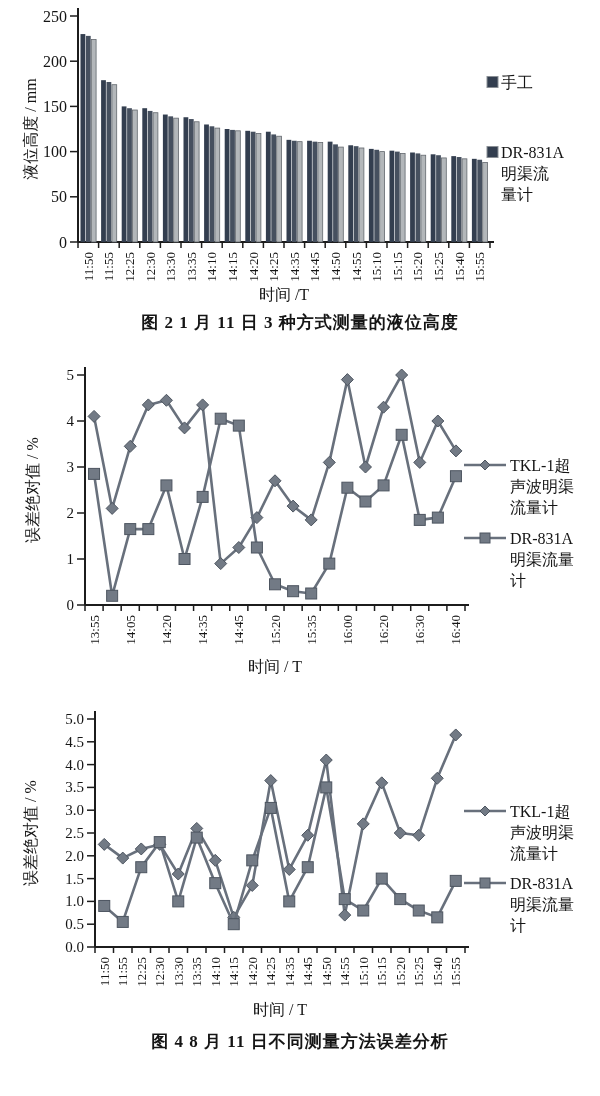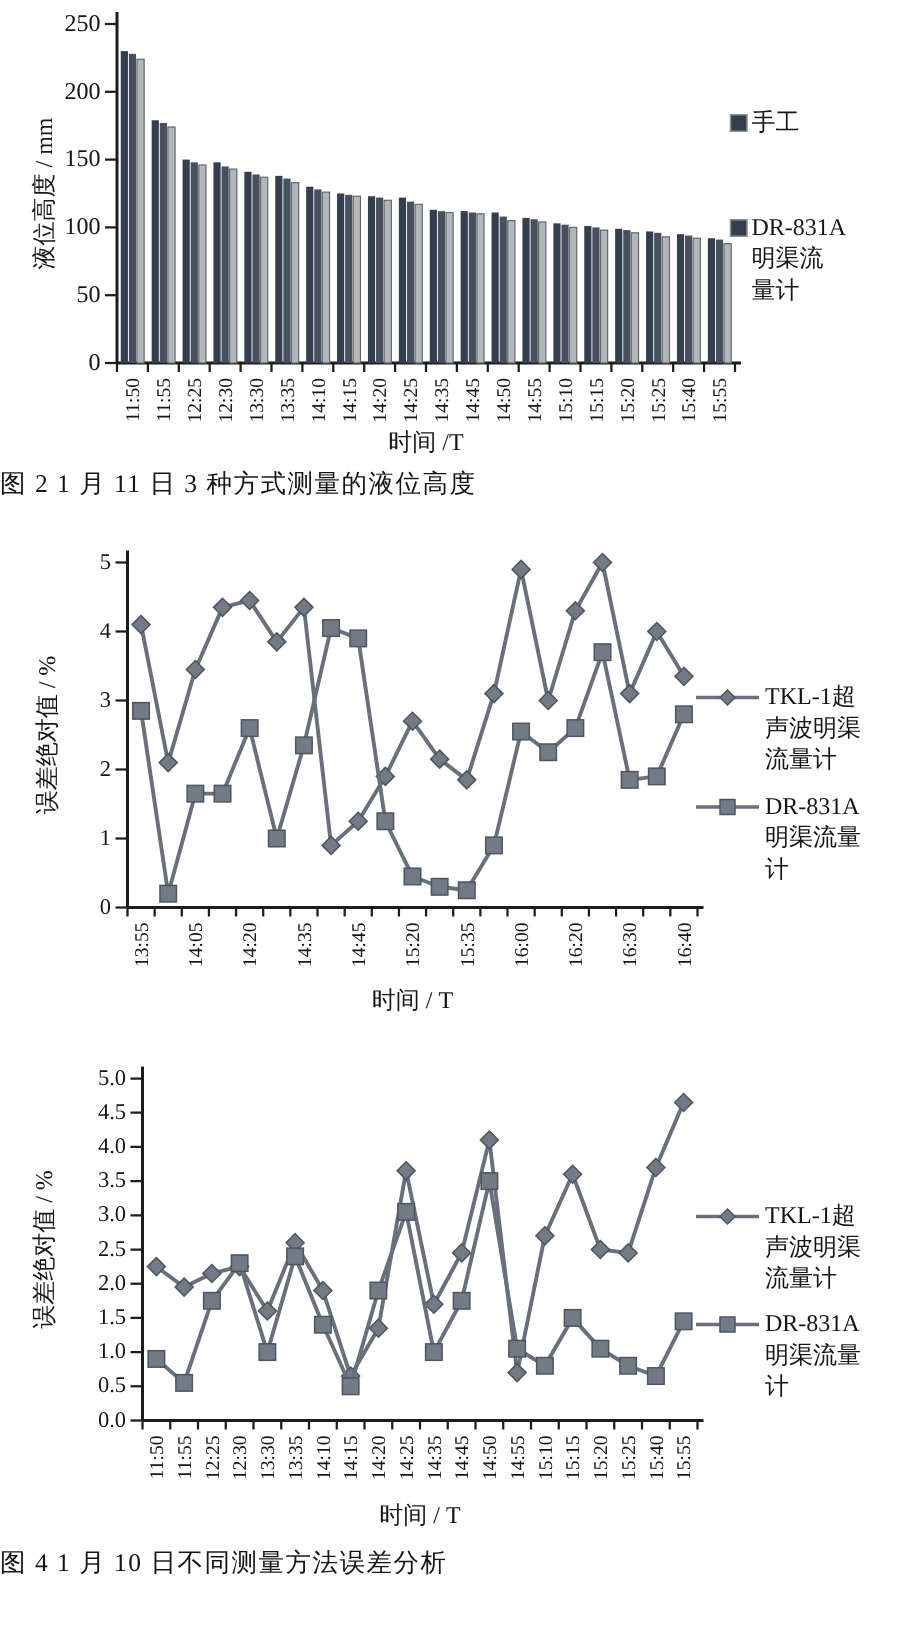--- a/index.html
+++ b/index.html
@@ -1,21 +1,21 @@
 <!DOCTYPE html>
 <html><head>
 <meta charset="utf-8">
 <style>
   html,body{margin:0;padding:0;background:#ffffff;}
   .page{width:600px;height:1096px;background:#ffffff;overflow:hidden;
         font-family:"Liberation Serif","DejaVu Serif",serif;color:#151515;}
   figure.fig{margin:0;padding:0;}
   .fig svg{display:block;}
   svg text{font-family:"Liberation Serif","DejaVu Serif",serif;fill:#151515;}
-  .cap{height:30px;line-height:30px;text-align:left;font-weight:normal;
+  .cap{height:30px;line-height:30px;text-align:center;font-weight:bold;
        font-size:17px;letter-spacing:1px;margin-top:2px;}
   #fig3{margin-top:12px;}
   #fig4{margin-top:23px;}
 </style>
 </head>
 <body>
 
 <div class="page">
 
   <figure class="fig" id="fig2">
@@ -414,16 +414,16 @@
           <text x="510" y="108" dominant-baseline="central" font-size="16">TKL-1超</text>
           <text x="510" y="129" dominant-baseline="central" font-size="16">声波明渠</text>
           <text x="510" y="150" dominant-baseline="central" font-size="16">流量计</text>
           <line x1="464" y1="180" x2="506" y2="180" stroke="#68707c" stroke-width="2.4"></line>
           <rect x="480" y="175" width="10" height="10" fill="#727a85" stroke="#4d5560" stroke-width="1"></rect>
           <text x="510" y="180" dominant-baseline="central" font-size="16">DR-831A</text>
           <text x="510" y="201" dominant-baseline="central" font-size="16">明渠流量</text>
           <text x="510" y="222" dominant-baseline="central" font-size="16">计</text>
         </g>
       </svg>
-    <figcaption class="cap">图 4  1 月 10 日不同测量方法误差分析</figcaption>
+    <figcaption class="cap">图 4  8 月 11 日不同测量方法误差分析</figcaption>
   </figure>
 
 </div>
 
 </body></html>

